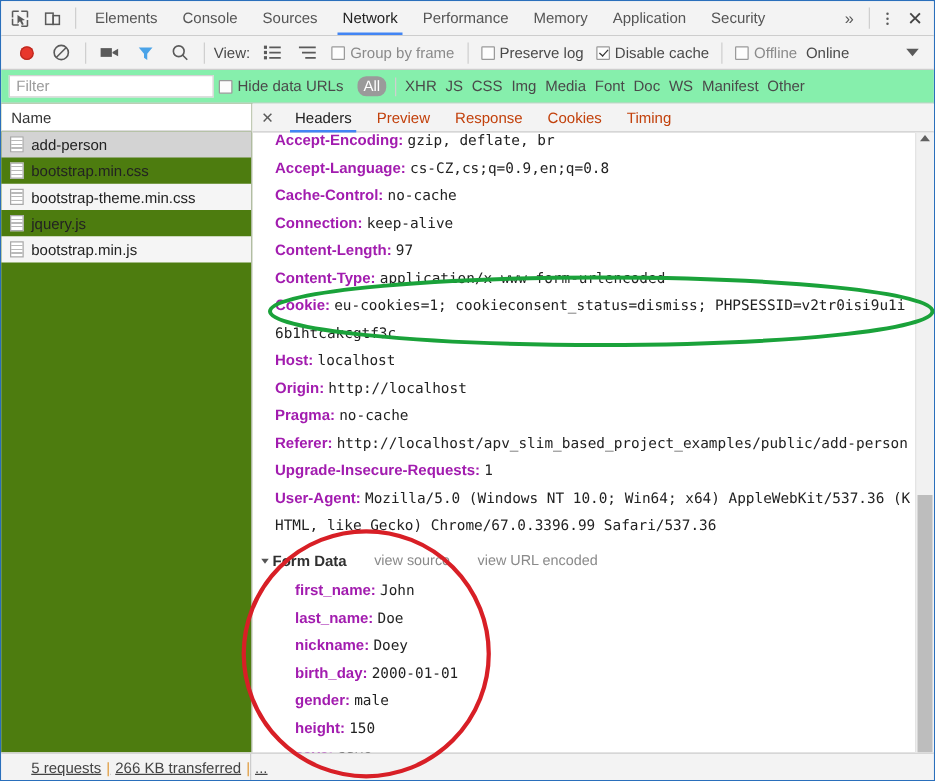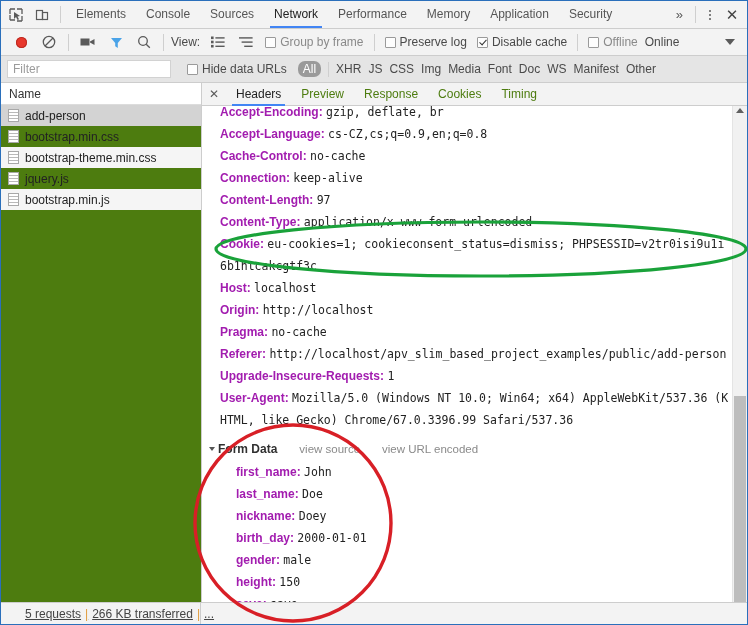--- a/index.html
+++ b/index.html
@@ -126,21 +126,21 @@
     width: 0; height: 0;
     border-left: 5px solid transparent;
     border-right: 5px solid transparent;
     border-top: 6px solid #5a5a5a;
     margin-right: 6px;
   }
 
   
   .filterbar {
     height: 27px; min-height: 27px;
-    background: #e5e5e5;
+    background: #86efac;
     border-bottom: 1px solid #cdcdcd;
     display: flex;
     align-items: center;
     padding: 0 6px;
     box-sizing: border-box;
   }
   .filterinput {
     width: 164px; height: 18px;
     background: #fff;
     border: 1px solid #d2d2d2;
@@ -221,21 +221,21 @@
   }
   .dclose {
     width: 24px; height: 22px;
     display: flex; align-items: center; justify-content: center;
     font-size: 12px; color: #5a5a5a;
   }
   .dtab {
     padding: 0 10px;
     height: 22px; line-height: 23px;
     font-size: 12px;
-    color: #4d7c0f;
+    color: #c2410c;
     position: relative;
     white-space: nowrap;
   }
   .dtab.active { color: #222; }
   .dtab.active::after {
     content: "";
     position: absolute;
     left: 6px; right: 6px; bottom: -1px;
     height: 2px;
     background: #4285f4;
@@ -454,21 +454,21 @@
       <span class="cb"></span>
       <span class="lbl dim">Offline</span>
     </div>
     <span class="lbl" style="margin-left:2px">Online</span>
     <div class="spacer"></div>
     <div class="caret-dn"></div>
   </div>
 
   <div class="filterbar">
     <input class="filterinput" value="" placeholder="Filter" style="">
-    <div class="cbrow" style="margin-left:16px">
+    <div class="cbrow" style="margin-left:4px">
       <span class="cb"></span>
       <span class="lbl">Hide data URLs</span>
     </div>
     <div class="ftypes">
       <span class="ftype sel">All</span>
       <span class="fsep"></span>
       <span class="ftype">XHR</span>
       <span class="ftype">JS</span>
       <span class="ftype">CSS</span>
       <span class="ftype">Img</span>

